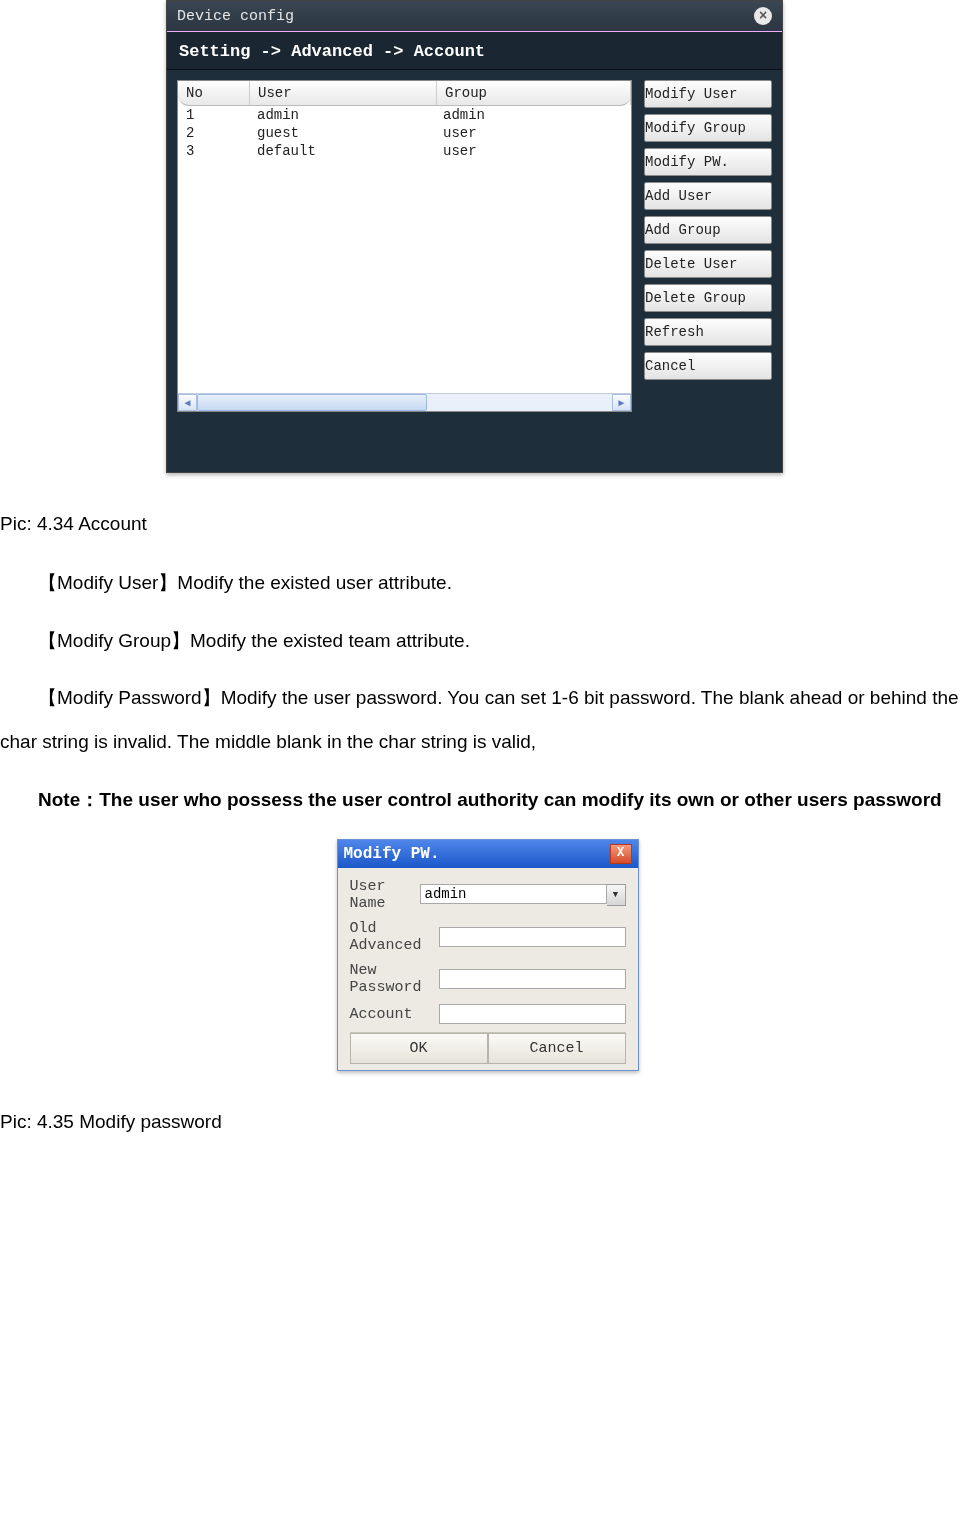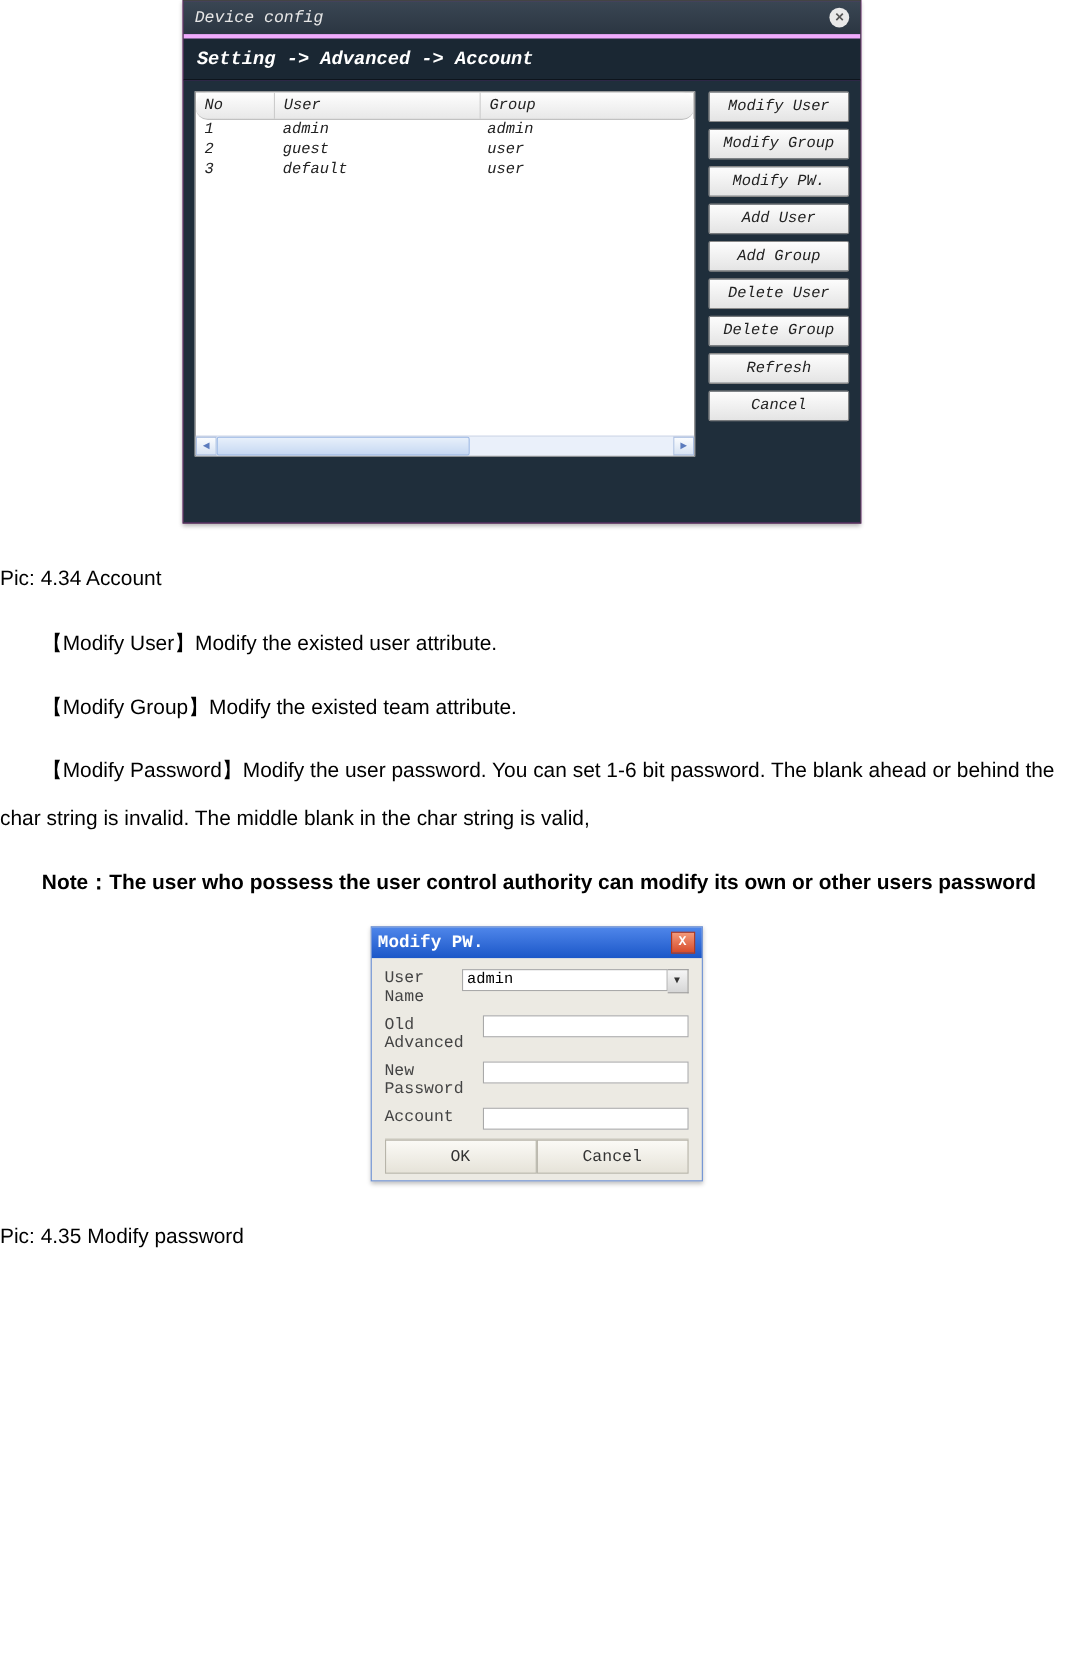--- a/index.html
+++ b/index.html
@@ -11,24 +11,23 @@
     color: #000;
     width: 975px;
   }
   .page {
     padding: 0 0 20px 0;
   }
   
   .dev-window {
     width: 615px;
     margin: 0 auto 0 166px;
-    background: #a21caf;
+    background: #4c1d95;
     border: 1px solid #444;
     box-shadow: 0 2px 4px rgba(0,0,0,0.3);
-    font-style: italic;
   }
   .dev-titlebar {
     background: linear-gradient(#3a4653, #2b3642);
     padding: 6px 10px;
     display: flex;
     align-items: center;
     justify-content: space-between;
   }
   .dev-titlebar .title {
     color: #e6e6e6;
@@ -45,21 +44,21 @@
     text-align: center;
     cursor: pointer;
     font-weight: bold;
   }
   .dev-breadcrumb {
     padding: 10px 12px 8px 12px;
     color: #fff;
     font-size: 17px;
     font-family: "Courier New", monospace;
     font-weight: bold;
-    border-top: 4px solid #f0abfc;
+    border-top: 1px solid #f0abfc;
     border-bottom: 1px solid #0b1117;
     background: #1a2733;
   }
   .dev-body {
     display: flex;
     background: #1f2e3b;
     padding: 10px 10px 60px 10px;
     gap: 12px;
   }
   .dev-table-wrap {
@@ -128,21 +127,21 @@
     width: 128px;
     display: flex;
     flex-direction: column;
     gap: 6px;
   }
   .dev-btn {
     background: linear-gradient(#fdfdfd,#e4e4e4);
     border: 1px solid #8a8a8a;
     border-radius: 2px;
     padding: 5px 0;
-    text-align: center;
+    text-align: left;
     font-family: "Courier New", monospace;
     font-size: 14px;
     color: #222;
     cursor: pointer;
   }
   
   .caption {
     text-align: left;
     margin: 40px 0 26px 0;
     font-size: 19px;
@@ -187,20 +186,21 @@
     font-weight: bold;
     cursor: pointer;
   }
   .pw-body {
     padding: 10px 12px 6px 12px;
     font-size: 15px;
     color: #444;
   }
   .pw-row {
     display: flex;
+    align-items: center;
     margin-bottom: 8px;
     gap: 4px;
   }
   .pw-label { width: 120px; }
   .pw-input, .pw-select {
     flex: 1;
     height: 20px;
     background: #fff;
     border: 1px solid #a9a9a9;
     box-sizing: border-box;

